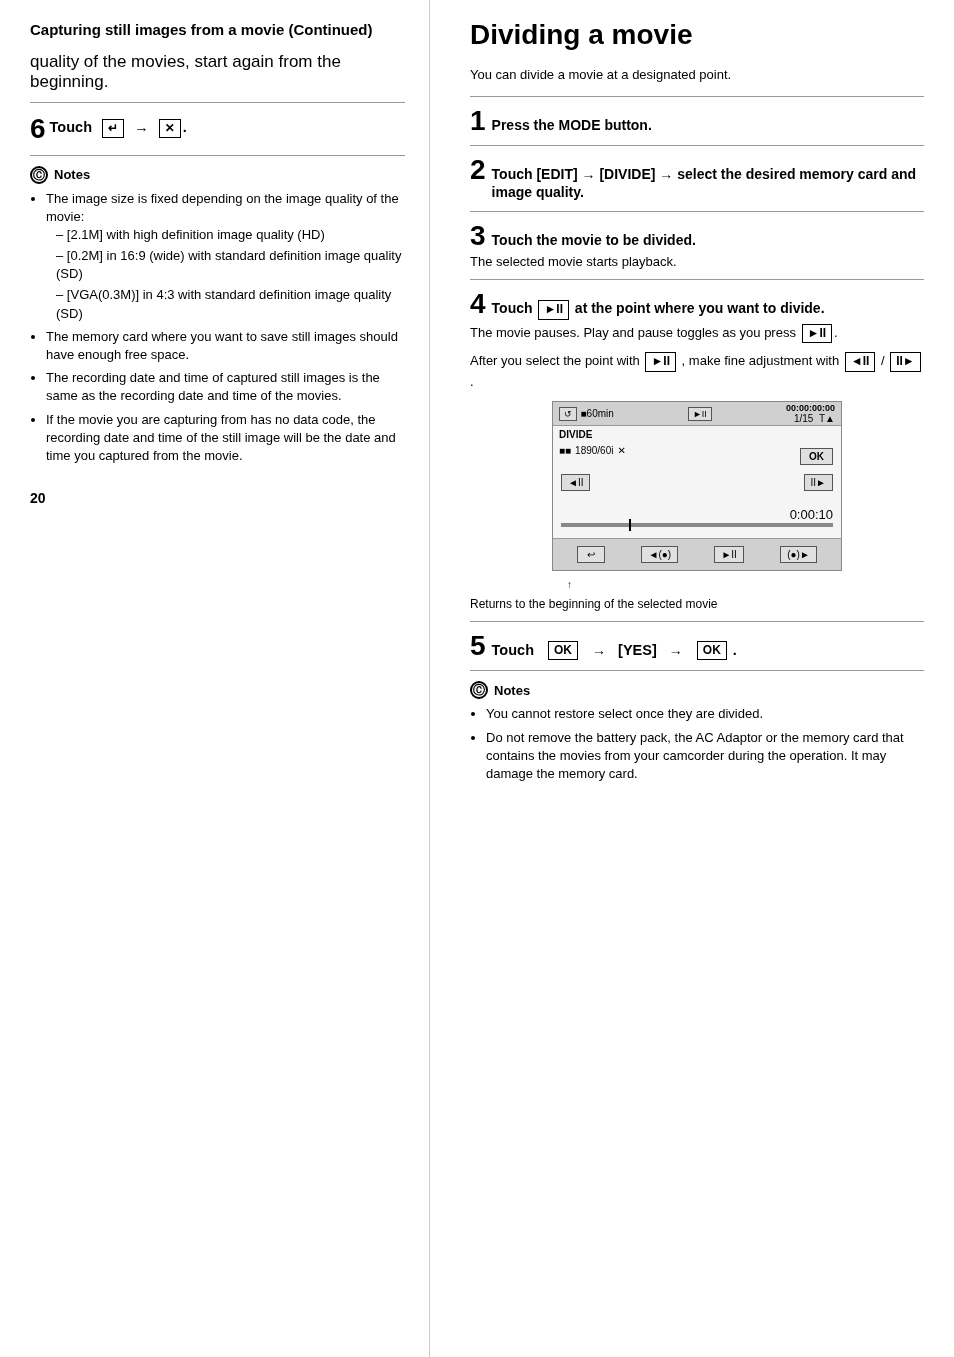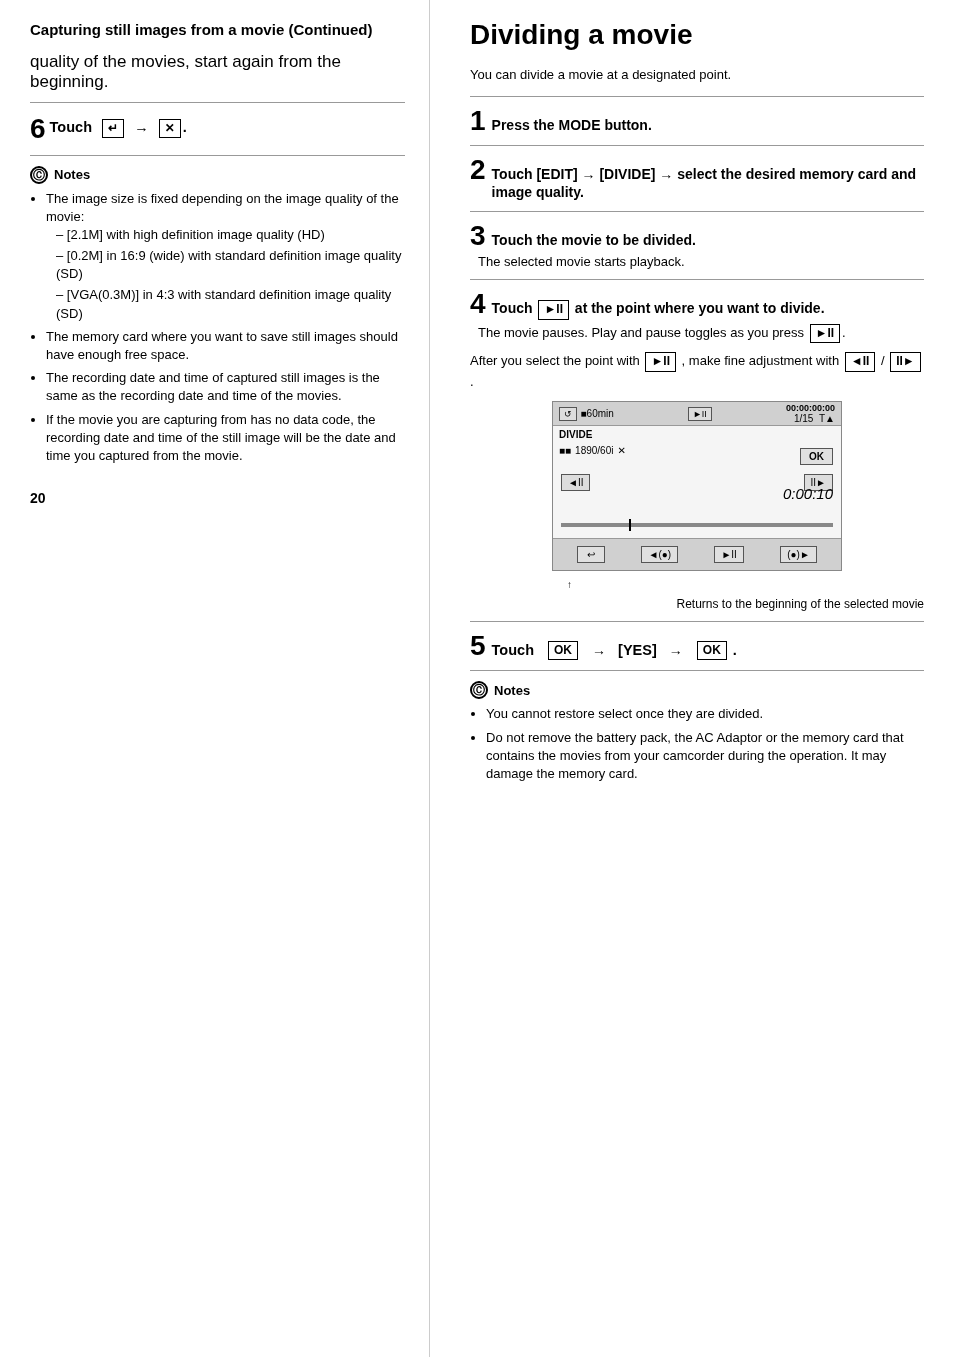--- a/index.html
+++ b/index.html
@@ -67,21 +67,21 @@
     }
 
     .step-label {
       font-size: 14px;
       font-weight: bold;
       line-height: 1.3;
     }
 
     .step-desc {
       font-size: 13px;
-      margin-left: 8px;
+      margin-left: 0;
       margin-top: 4px;
       margin-bottom: 6px;
     }
 
     .touch-line-left {
       font-size: 22px;
       font-weight: bold;
       display: flex;
       align-items: center;
       gap: 4px;
@@ -290,23 +290,22 @@
       left: 25%;
       top: -4px;
       width: 2px;
       height: 12px;
       background: #000;
     }
 
     .cam-time-label {
       position: absolute;
       right: 8px;
-      bottom: 68px;
-      font-size: 15px;
-      font-style: italic;
+      bottom: 48px;
+      font-size: 13px;
     }
 
     .cam-bottom-bar {
       position: absolute;
       bottom: 0;
       left: 0;
       right: 0;
       height: 32px;
       background: #d0d0d0;
       display: flex;
@@ -322,21 +321,20 @@
       font-size: 10px;
       background: #e0e0e0;
       min-width: 28px;
       text-align: center;
     }
 
     .returns-text {
       font-size: 12px;
       margin-top: 6px;
       margin-bottom: 8px;
-      text-align: right;
     }
 
     .step5-text {
       font-size: 14.5px;
       font-weight: bold;
       display: flex;
       align-items: center;
       gap: 4px;
     }
 

